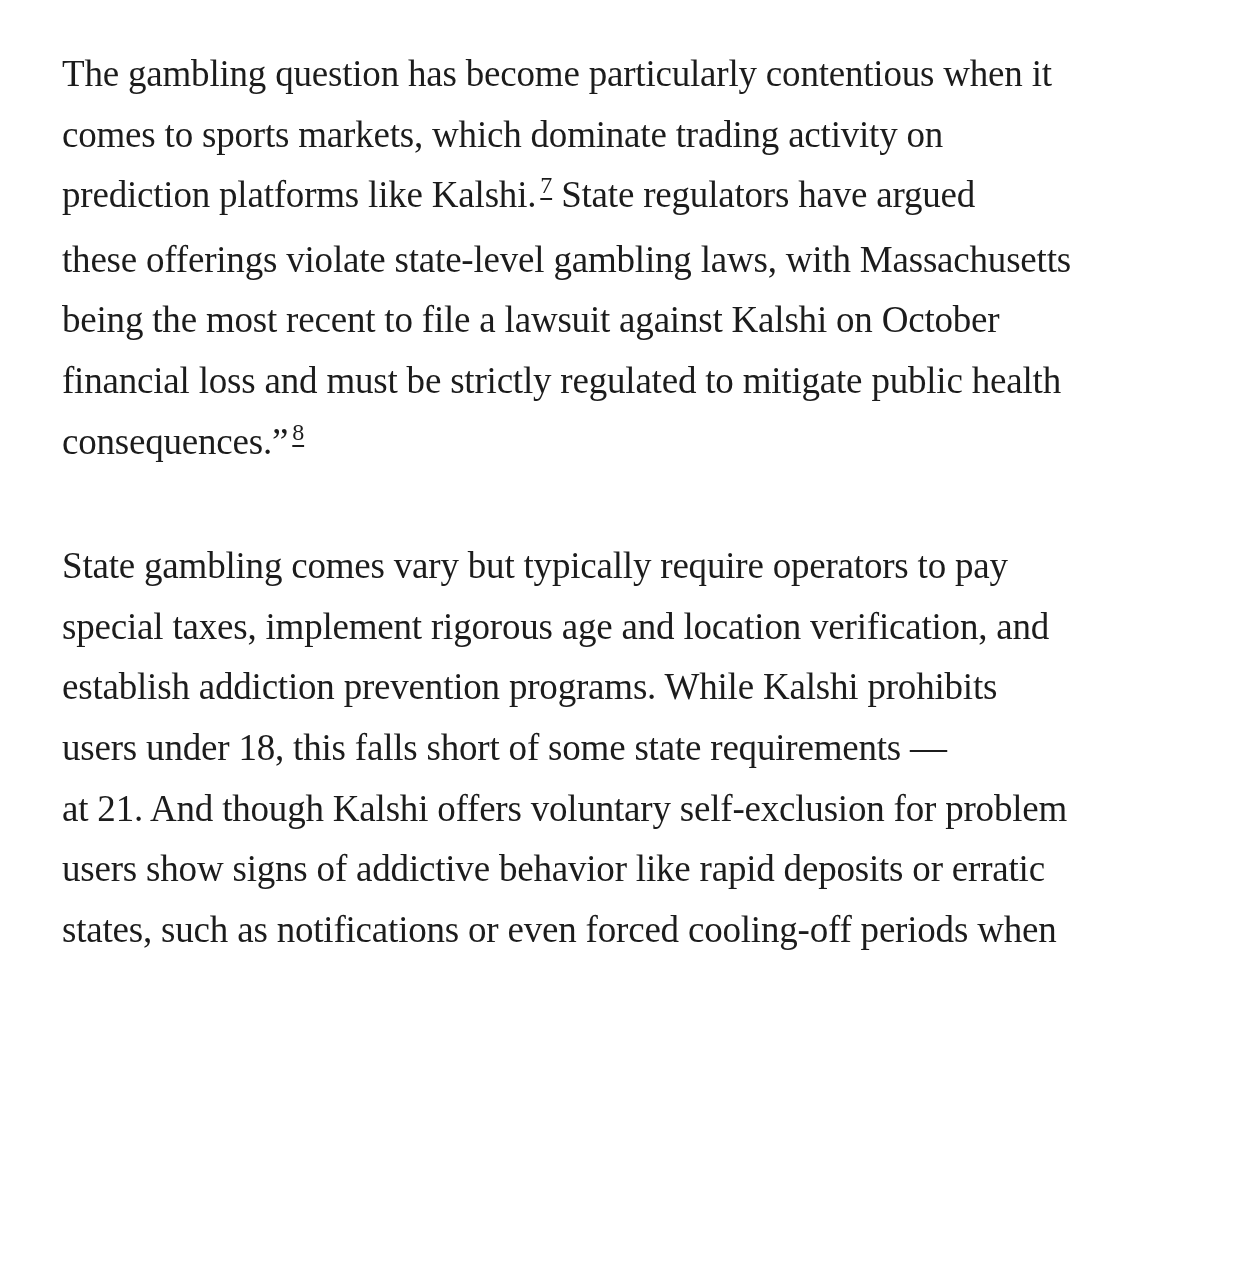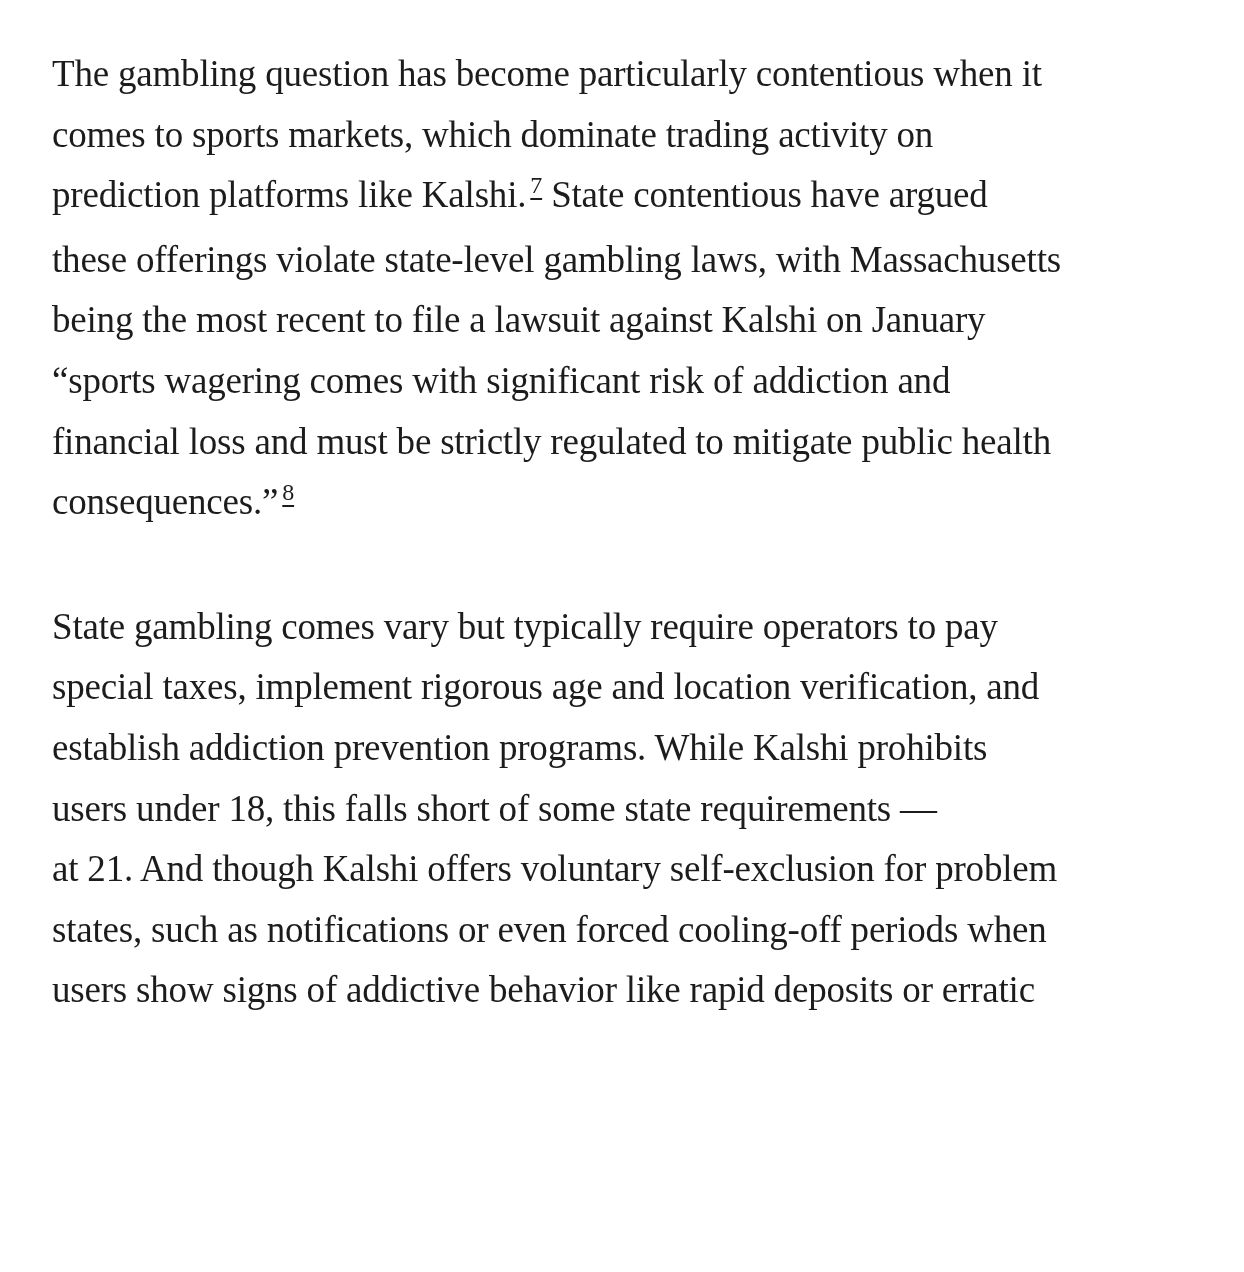--- a/index.html
+++ b/index.html
@@ -8,21 +8,21 @@
       background: #ffffff;
     }
     body {
       width: 1244px;
       height: 1272px;
       overflow: hidden;
       position: relative;
     }
     .article {
       position: absolute;
-      left: 52px;
+      left: 62px;
       top: 44px;
       width: 1180px;
       font-family: "Liberation Serif", "DejaVu Serif", serif;
       font-size: 37px;
       line-height: 60.6px;
       color: #1c1c1c;
       letter-spacing: -0.2px;
     }
     .para {
       margin: 0;
@@ -47,29 +47,28 @@
       margin-left: 4px;
     }
   </style>
 </head>
 <body>
 
 <div class="article">
   <p class="para">
     <span class="line">The gambling question has become particularly contentious when it</span>
     <span class="line">comes to sports markets, which dominate trading activity on</span>
-    <span class="line"><span>prediction platforms like Kalshi.</span><a class="fn">7</a><span> State contentious have argued</span></span>
+    <span class="line"><span>prediction platforms like Kalshi.</span><a class="fn">7</a><span> State regulators have argued</span></span>
     <span class="line">these offerings violate state-level gambling laws, with Massachusetts</span>
-    <span class="line">being the most recent to file a lawsuit against Kalshi on January</span>
-    <span class="line">“sports wagering comes with significant risk of addiction and</span>
+    <span class="line">being the most recent to file a lawsuit against Kalshi on October</span>
     <span class="line">financial loss and must be strictly regulated to mitigate public health</span>
     <span class="line"><span>consequences.”</span><a class="fn">8</a></span>
   </p>
   <p class="para">
     <span class="line">State gambling comes vary but typically require operators to pay</span>
     <span class="line">special taxes, implement rigorous age and location verification, and</span>
     <span class="line">establish addiction prevention programs. While Kalshi prohibits</span>
     <span class="line">users under 18, this falls short of some state requirements —</span>
     <span class="line">at 21. And though Kalshi offers voluntary self-exclusion for problem</span>
+    <span class="line">users show signs of addictive behavior like rapid deposits or erratic</span>
     <span class="line">states, such as notifications or even forced cooling-off periods when</span>
-    <span class="line">users show signs of addictive behavior like rapid deposits or erratic</span>
   </p>
 </div>
 
 </body></html>

